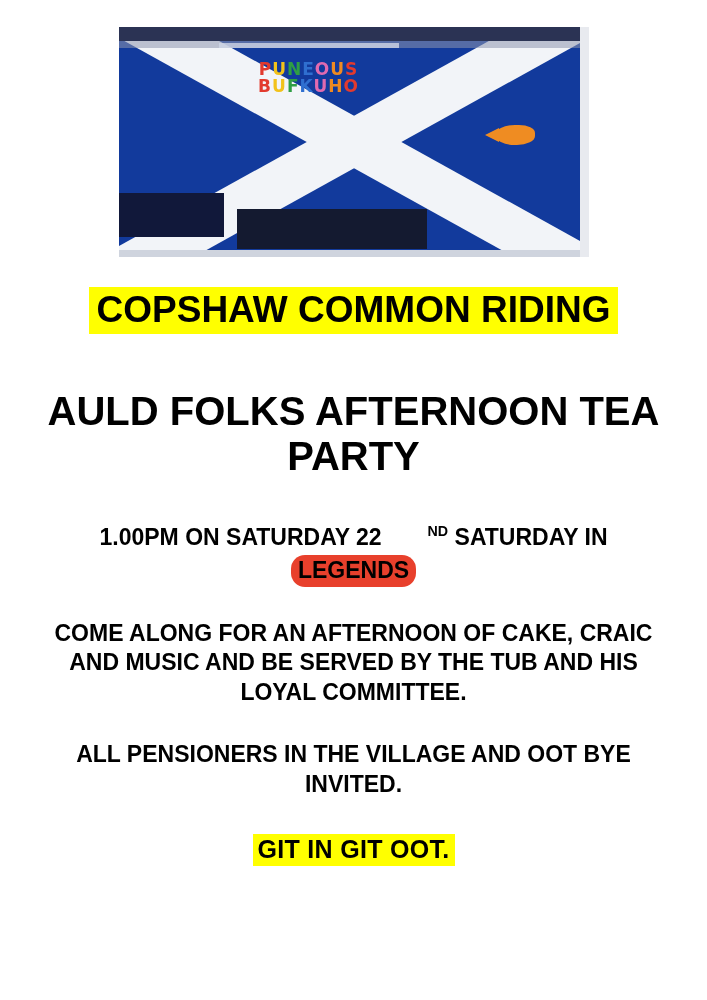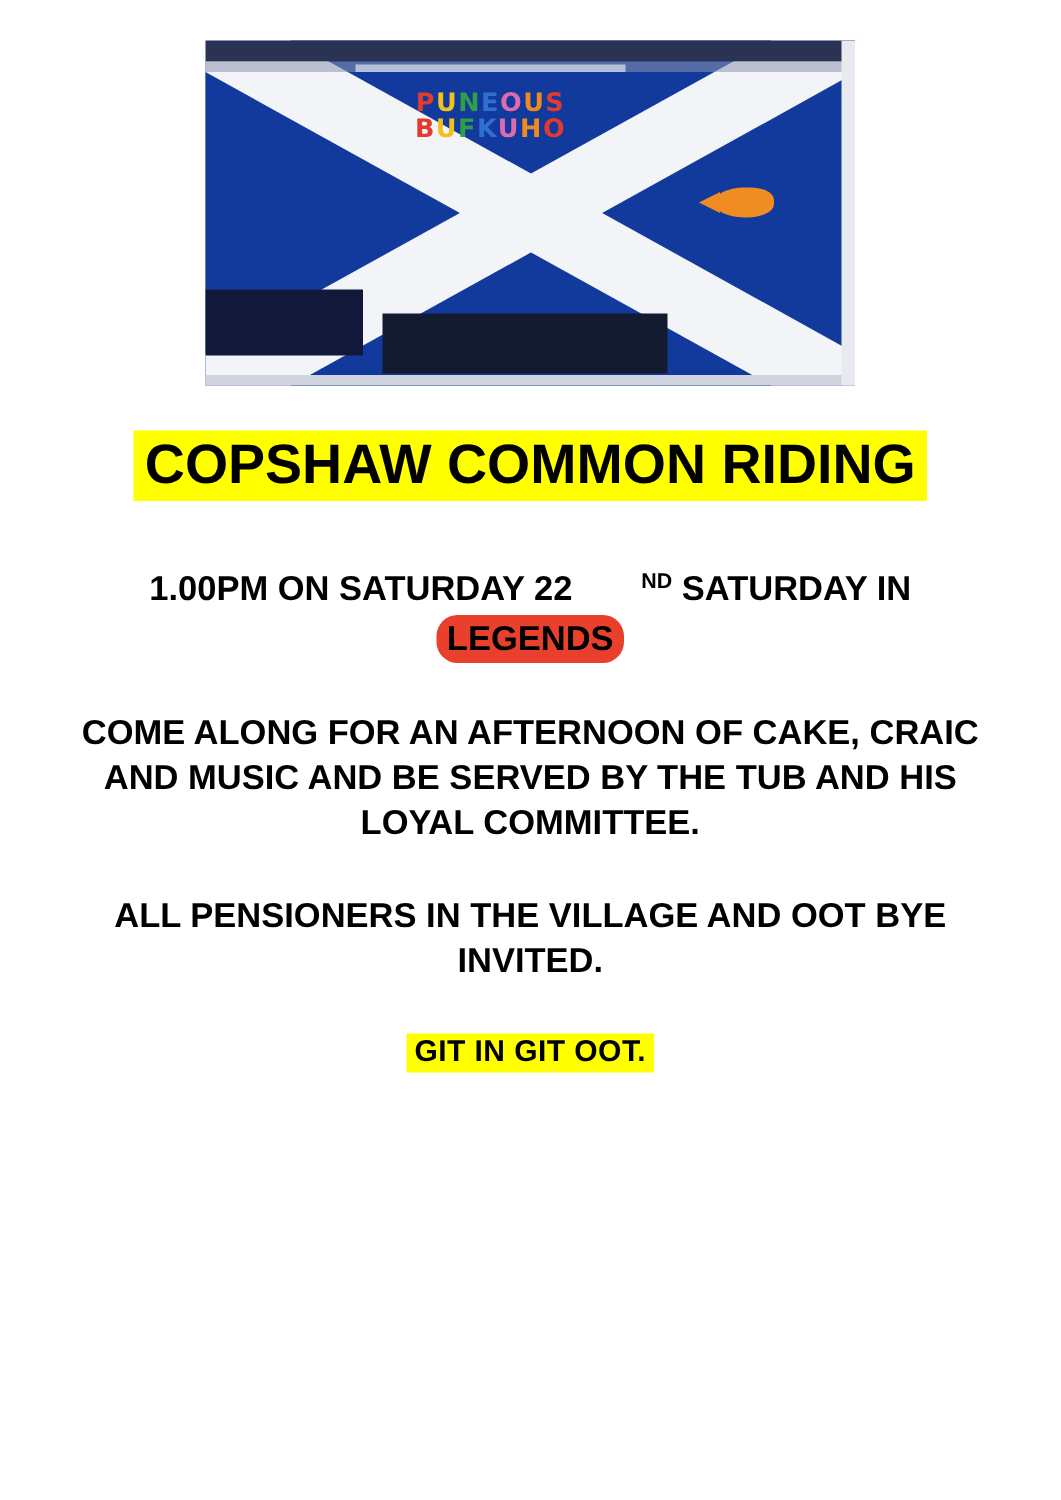--- a/index.html
+++ b/index.html
@@ -20,21 +20,21 @@
     height: 1000px;
     box-sizing: border-box;
     display: flex;
     flex-direction: column;
     align-items: center;
   }
 
   
   .photo-wrap {
     margin-top: 27px;
-    width: 433px;
+    width: 470px;
     height: 230px;
     position: relative;
     overflow: hidden;
     background: #0d2f8f;
   }
   .flag {
     position: absolute;
     inset: 0;
     background: #123a9c;
   }
@@ -198,21 +198,21 @@
     max-width: 620px;
   }
   .para.small {
     font-size: 20px;
     max-width: 640px;
   }
   .footer-highlight {
     margin-top: 34px;
     background: #ffff00;
     padding: 1px 5px 2px 5px;
-    font-size: 20px;
+    font-size: 25px;
     font-weight: bold;
     letter-spacing: .3px;
   }
 </style>
 </head>
 <body>
 
 <div class="poster">
 
   <div class="photo-wrap">
@@ -236,20 +236,21 @@
       </div>
       <div class="dark-block"></div>
       <div class="dark-block2"></div>
       <div class="photo-bottom-edge"></div>
       <div class="photo-right-edge"></div>
     </div>
   </div>
 
   <div class="title-highlight">COPSHAW COMMON RIDING</div>
 
+  <div class="headline">AULD FOLKS AFTERNOON TEA PARTY</div>
 
   <div class="when-line">
     <span>1.00PM ON SATURDAY 22</span><sup>ND</sup><span> SATURDAY IN</span>
     <br>
     <span class="venue">LEGENDS</span>
   </div>
 
   <div class="para">COME ALONG FOR AN AFTERNOON OF CAKE, CRAIC AND MUSIC AND BE SERVED BY THE TUB AND HIS LOYAL COMMITTEE.</div>
 
   <div class="para">ALL PENSIONERS IN THE VILLAGE AND OOT BYE INVITED.</div>

